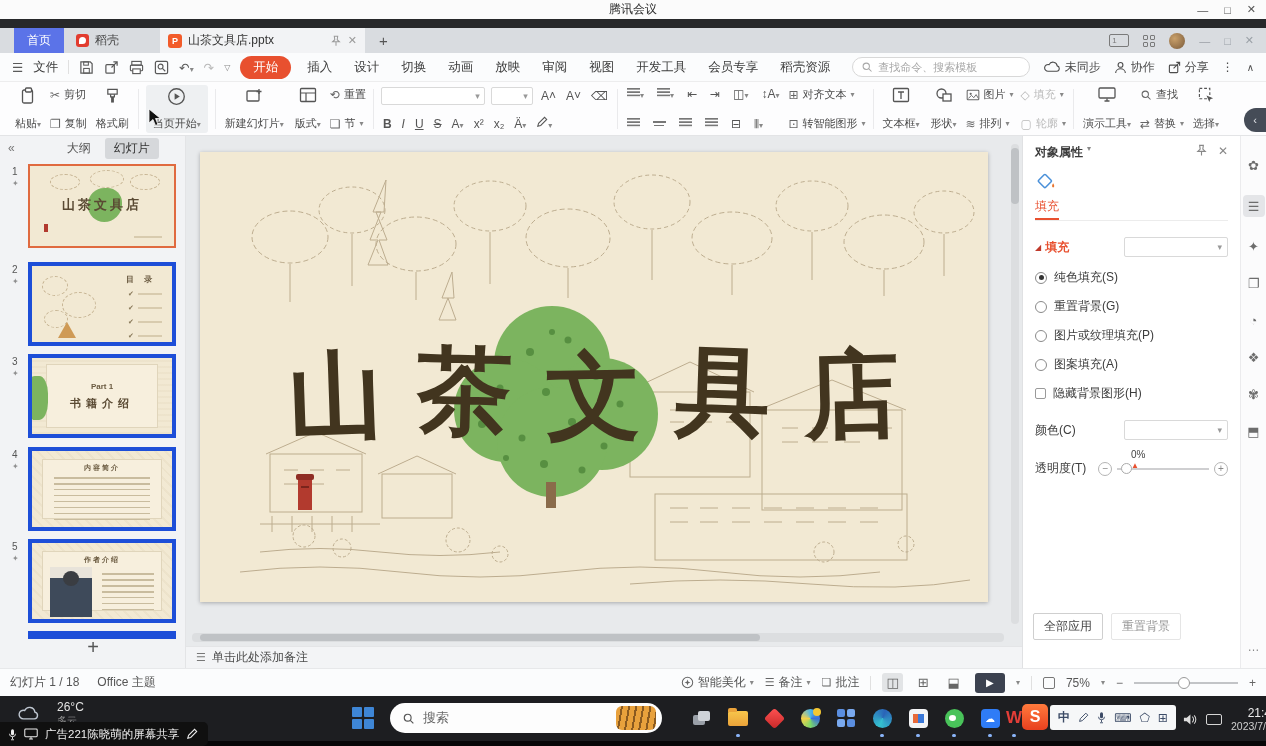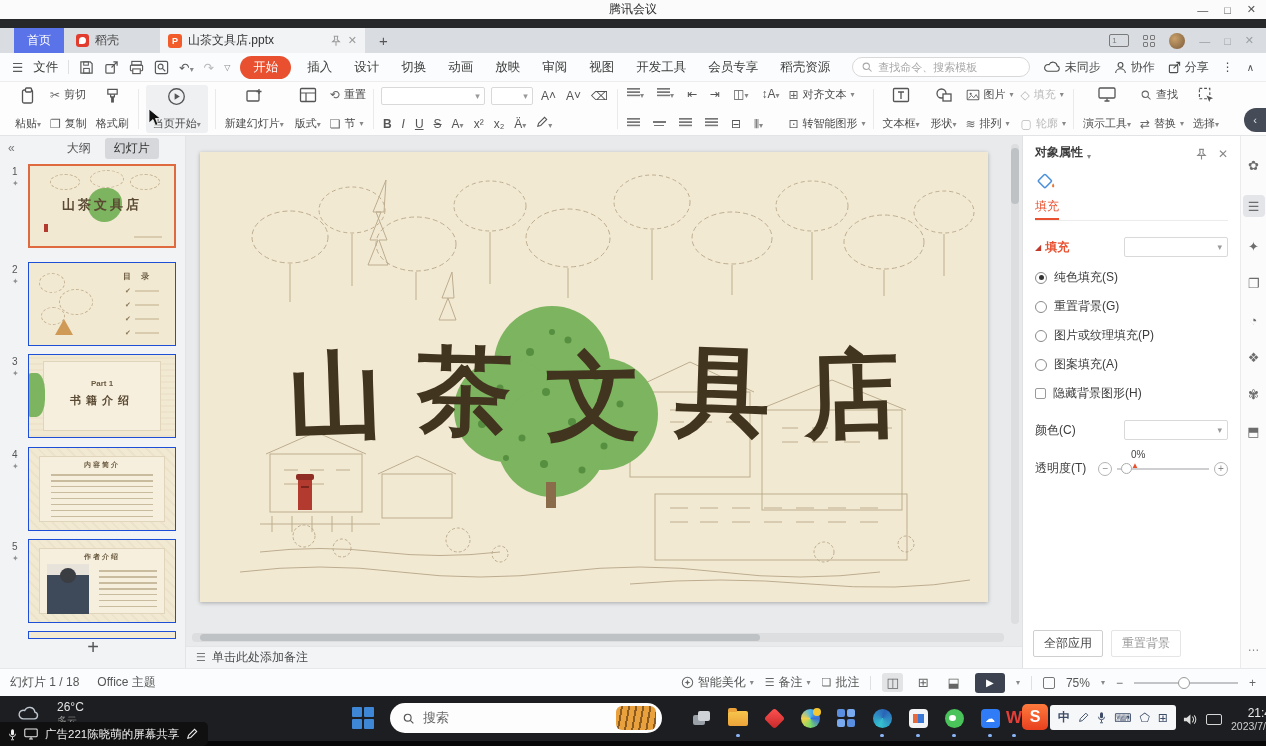--- a/index.html
+++ b/index.html
@@ -61,21 +61,21 @@
   #cursor{position:absolute;left:148px;top:108px;z-index:50;}
 
   
   #sidebar{top:136px;left:0;width:186px;height:532px;background:#f2f3f5;border-right:1px solid #e3e4e6;overflow:hidden;}
   .sb-tabs{display:flex;align-items:center;height:24px;padding-left:8px;font-size:12px;color:#555;gap:14px;}
   .sb-collapse{color:#777;font-size:12px;}
   .sb-tab-active{background:#d6d8db;border-radius:3px;padding:2px 9px;color:#333;}
   .thumb-row{position:absolute;left:0;width:186px;}
   .tnum{position:absolute;left:12px;top:2px;font-size:10px;color:#555;}
   .tstar{position:absolute;left:12px;top:15px;font-size:8px;color:#8e8e8e;}
-  .thumb{position:absolute;left:28px;width:148px;height:84px;background:#f2e9d3;border:1px solid #1d4ed8;overflow:hidden;}
+  .thumb{position:absolute;left:28px;width:148px;height:84px;background:#f2e9d3;border:4px solid #1d4ed8;overflow:hidden;}
   .thumb.sel{border:2px solid #e06a3f;}
   .t1-title{position:absolute;left:0;right:0;top:30px;text-align:center;font-size:13px;font-weight:bold;letter-spacing:3px;color:#5a4a33;}
   .t1-blob{position:absolute;left:58px;top:22px;width:34px;height:34px;border-radius:50% 45% 55% 50%;background:#7cb45f;}
   .t1-dot{position:absolute;left:14px;top:58px;width:4px;height:8px;background:#b23a2e;}
   .t-sketch{position:absolute;border:1px dashed #c6b493;border-radius:50%;}
   .t-check{position:absolute;font-size:7px;color:#8a7a5a;}
   .t-line{position:absolute;height:2px;background:#d8cbae;}
   .t3-green{position:absolute;left:-6px;top:18px;width:22px;height:44px;border-radius:40%;background:#7cb45f;}
   .t-part{position:absolute;left:0;right:0;top:24px;text-align:center;font-size:8px;font-weight:bold;color:#6a5a40;}
   .t-title-sm{position:absolute;left:0;right:0;top:38px;text-align:center;font-size:11px;font-weight:bold;letter-spacing:5px;color:#5a4a33;}
@@ -97,41 +97,41 @@
   #slide-title span:nth-child(5){transform:rotate(-1.5deg) translateY(2px);}
   #presenter{position:absolute;left:560px;top:408px;font-size:20px;font-weight:bold;color:#2e2618;letter-spacing:6px;z-index:3;}
   .hscroll{position:absolute;left:6px;top:497px;width:812px;height:9px;background:#dcdee0;border-radius:4px;}
   .hscroll .thumbbar{position:absolute;left:8px;top:1px;width:560px;height:7px;background:#bfc2c5;border-radius:4px;}
   .vscroll{position:absolute;right:3px;top:8px;width:8px;height:480px;background:#dcdee0;border-radius:4px;}
   .vscroll .thumbbar{position:absolute;top:4px;left:0;width:8px;height:56px;background:#bfc2c5;border-radius:4px;}
   #notesbar{position:absolute;left:0;top:510px;width:836px;height:22px;background:#f3f4f6;border-top:1px solid #e4e5e7;display:flex;align-items:center;gap:6px;padding-left:10px;font-size:12px;color:#4a4a4a;}
 
   
   #props{top:136px;left:1022px;width:218px;height:532px;background:#fff;border-left:1px solid #e0e1e3;padding:8px 12px;font-size:12px;color:#3c3c3c;}
-  .props-head{display:flex;align-items:flex-end;}
+  .props-head{display:flex;align-items:flex-start;}
   .props-head .sp{flex:1;}
   .bucket{margin-top:10px;}
   .fill-tab{margin-top:4px;color:#e8502f;border-bottom:2px solid #e8502f;display:inline-block;padding-bottom:3px;}
   .props-div{height:1px;background:#ececec;margin-top:0;}
   .sec-row{margin-top:16px;display:flex;align-items:center;}
   .sec-lab{color:#e8502f;font-weight:bold;}
   .sec-tri{color:#c0392b;font-size:8px;margin-right:4px;}
   .combo{margin-left:auto;width:104px;height:20px;border:1px solid #d9d9d9;border-radius:2px;background:#fff;display:flex;align-items:center;justify-content:flex-end;padding:0 5px;color:#999;font-size:9px;}
   .radio-row{display:flex;align-items:center;gap:7px;margin-top:12px;}
   .radio{width:12px;height:12px;border:1px solid #8a8a8a;border-radius:50%;position:relative;background:#fff;}
   .radio.on:after{content:"";position:absolute;left:2.5px;top:2.5px;width:5px;height:5px;border-radius:50%;background:#333;}
   .checkbox{width:11px;height:11px;border:1px solid #9a9a9a;border-radius:2px;background:#fff;}
   .kv-row{display:flex;align-items:center;margin-top:18px;}
   .slider-row{display:flex;align-items:center;margin-top:20px;position:relative;}
   .mini-circ{width:14px;height:14px;border:1px solid #b5b5b5;border-radius:50%;color:#888;font-size:10px;display:flex;align-items:center;justify-content:center;}
   .track{flex:1;height:2px;background:#cfcfd1;margin:0 5px;position:relative;}
   .knob{position:absolute;left:4px;top:-5px;width:11px;height:11px;border-radius:50%;background:#fff;border:1px solid #aaa;}
   .tp-val{position:absolute;left:96px;top:-11px;font-size:10px;color:#444;}
   .tp-tri{position:absolute;left:96px;top:1px;font-size:8px;color:#e8502f;}
-  .props-foot{position:absolute;left:10px;bottom:11px;display:flex;gap:8px;}
+  .props-foot{position:absolute;left:10px;bottom:28px;display:flex;gap:8px;}
   .btn{border:1px solid #cfcfcf;background:#fff;border-radius:2px;padding:4px 10px;font-size:12px;color:#444;}
   .btn.ghost{border-color:#e5e5e5;color:#9a9a9a;}
 
   #rstrip{top:136px;left:1240px;width:26px;height:532px;background:#fbfbfc;border-left:1px solid #ebebed;display:flex;flex-direction:column;align-items:center;padding-top:22px;gap:22px;color:#6d6d6d;font-size:13px;}
   .rs-on{background:#e4e5e8;border-radius:4px;width:22px;height:22px;display:flex;align-items:center;justify-content:center;}
   .rs-dots{position:absolute;bottom:14px;font-size:12px;color:#888;}
 
   
   #statusbar{top:668px;left:0;width:1266px;height:28px;background:#fbfcfd;border-top:1px solid #e7e8ea;display:flex;align-items:center;padding:0 10px;font-size:12px;color:#555;}
   #status-right{margin-left:auto;display:flex;align-items:center;gap:11px;}

